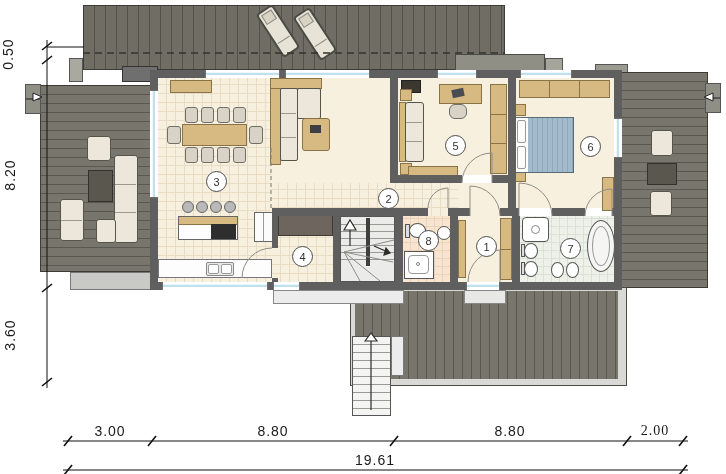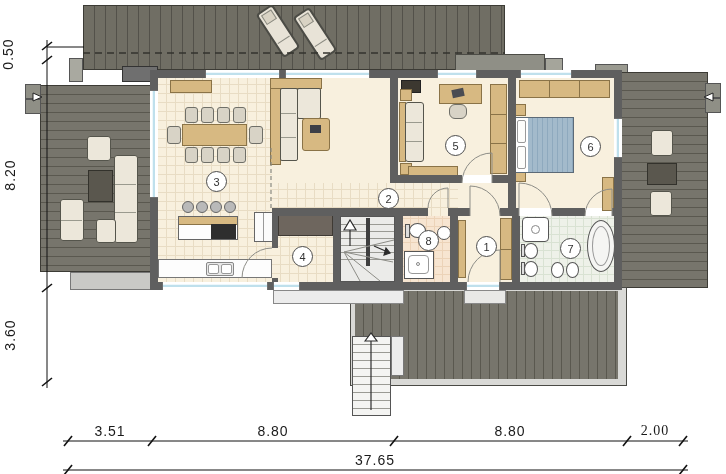--- a/index.html
+++ b/index.html
@@ -349,19 +349,19 @@
   <div class="lbl" style="left:560px;top:238px;">
       <span>7</span>
     </div>
   <div class="lbl" style="left:418px;top:230px;">
       <span>8</span>
     </div>
 
   <div class="dim dimV" style="left:-22px;top:46px;"><span>0.50</span></div>
   <div class="dim dimV" style="left:-20px;top:167px;"><span>8.20</span></div>
   <div class="dim dimV" style="left:-20px;top:327px;"><span>3.60</span></div>
-  <div class="dim" style="left:80px;top:423px;"><span>3.51</span></div>
+  <div class="dim" style="left:80px;top:423px;"><span>3.00</span></div>
   <div class="dim" style="left:243px;top:423px;"><span>8.80</span></div>
   <div class="dim" style="left:480px;top:423px;"><span>8.80</span></div>
   <div class="dim" style="left:625px;top:423px;font-family:Liberation Serif, serif;"><span>2.00</span></div>
-  <div class="dim" style="left:345px;top:452px;"><span>37.65</span></div>
+  <div class="dim" style="left:345px;top:452px;"><span>19.61</span></div>
 
 </div>
 
 </body></html>

